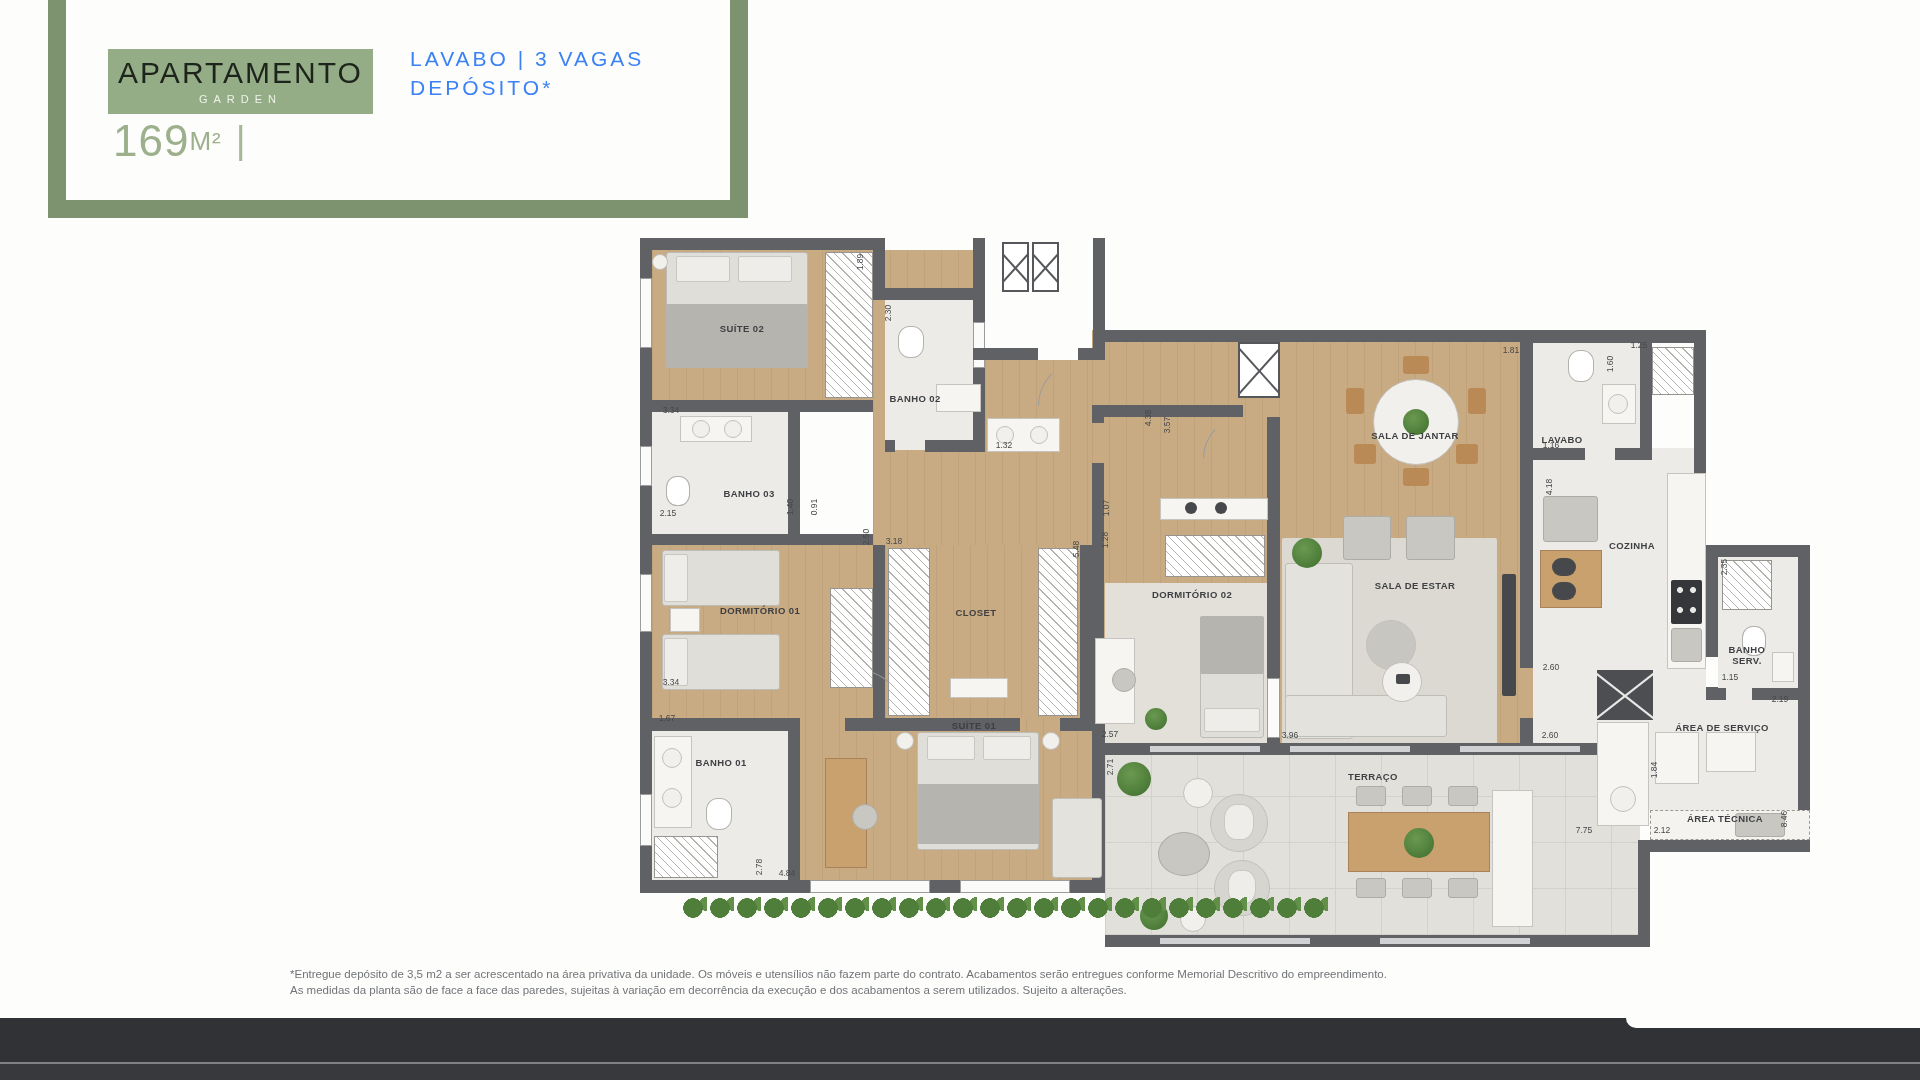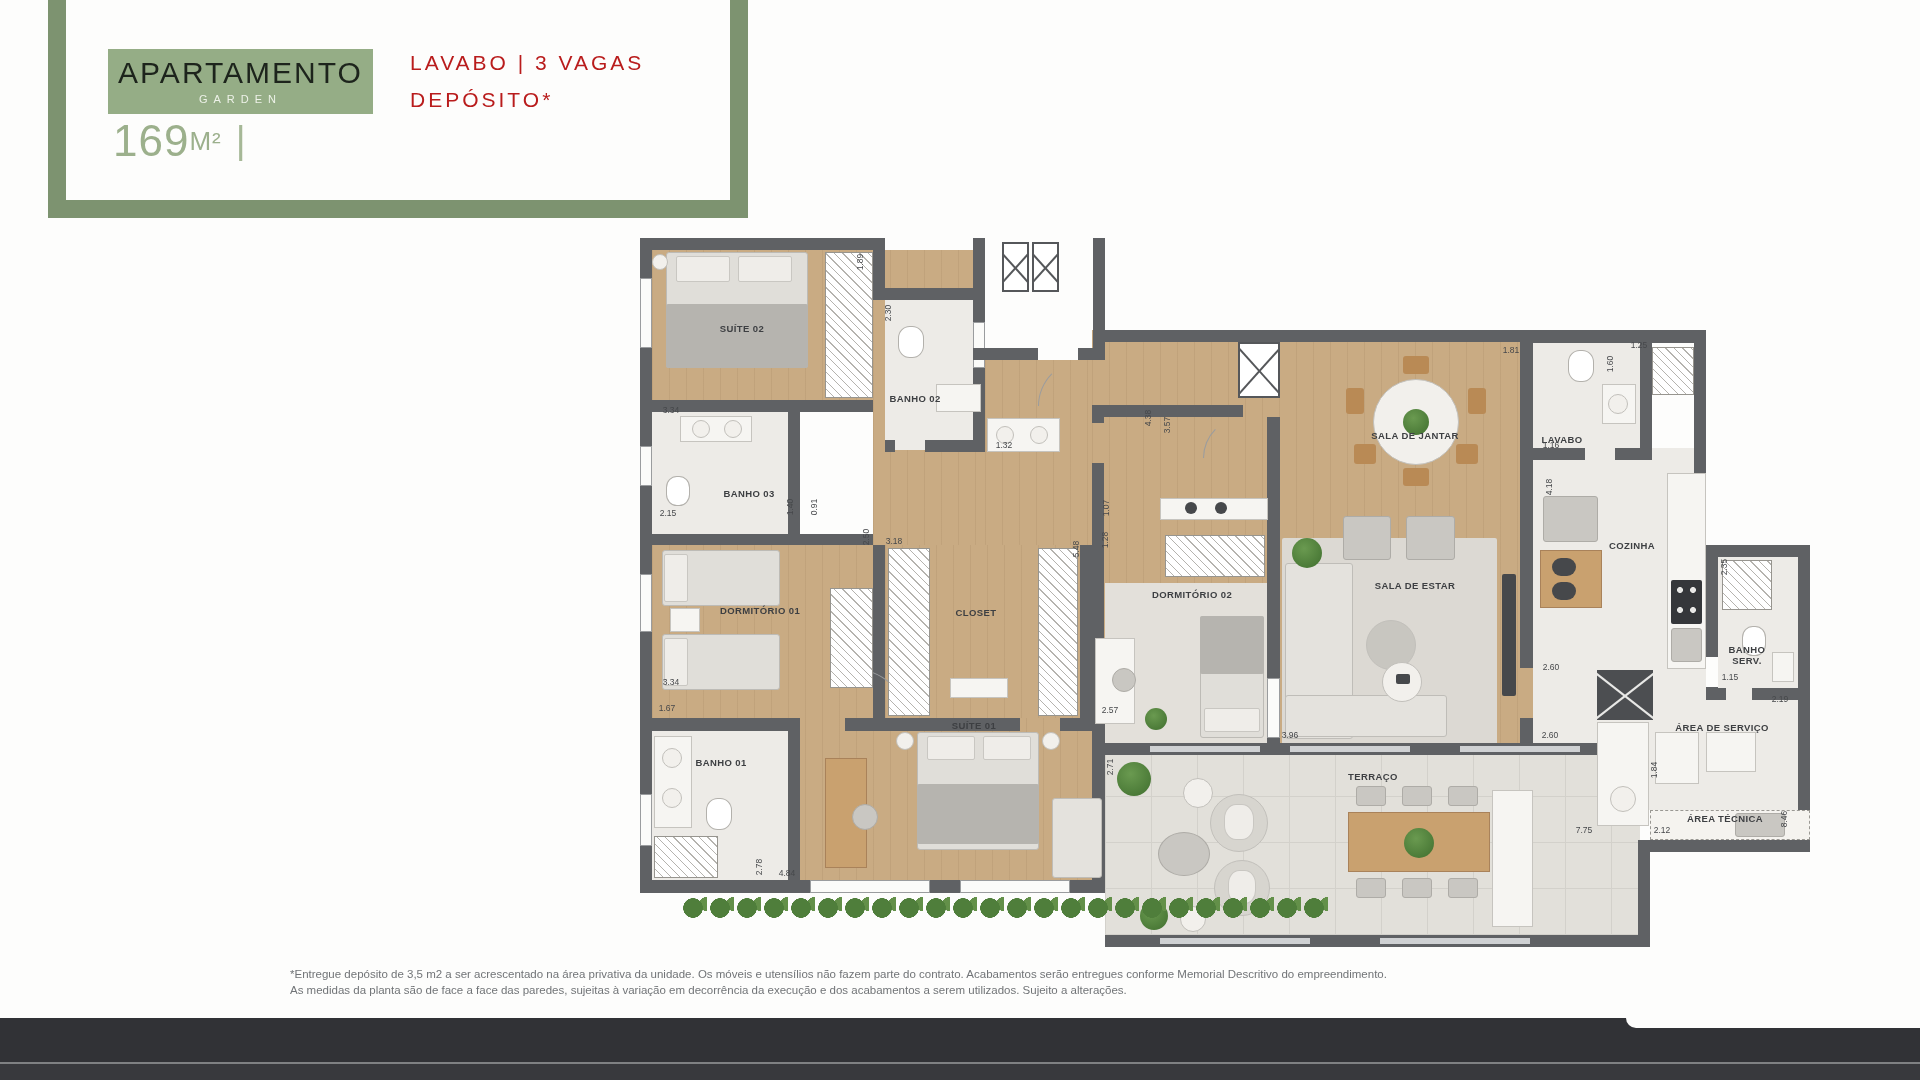--- a/index.html
+++ b/index.html
@@ -5,22 +5,22 @@
   html,body{margin:0;padding:0;background:#ffffff;}
   .page{position:relative;width:1920px;height:1080px;background:#fdfdfc;overflow:hidden;
         font-family:"Liberation Sans",sans-serif;}
   
   .bar{position:absolute;background:#7d9370;}
   
   .badge{position:absolute;left:108px;top:49px;width:265px;height:65px;background:#95ad86;
          display:flex;flex-direction:column;align-items:center;justify-content:center;}
   .badge-title{font-size:30px;letter-spacing:2px;color:#1d241c;font-weight:500;line-height:1;}
   .badge-sub{font-size:11px;letter-spacing:6px;color:#eef2e9;margin-top:5px;font-weight:400;}
-  .features{position:absolute;left:410px;top:44px;color:#b91c1c;font-size:21px;
-            letter-spacing:3px;line-height:37px;font-weight:500;white-space:pre-line;}
+  .features{position:absolute;left:410px;top:44px;color:#3b82f6;font-size:21px;
+            letter-spacing:3px;line-height:29px;font-weight:500;white-space:pre-line;}
   .headline{position:absolute;left:113px;top:118px;color:#9cb08c;font-weight:500;
             display:flex;align-items:flex-start;letter-spacing:1px;}
   .headline .num{font-size:44px;line-height:46px;}
   .headline .unit{font-size:26px;line-height:30px;margin-top:8px;}
   .headline .sep{font-size:38px;line-height:44px;font-weight:300;margin:0 12px 0 14px;color:#a6b897;}
   .headline .txt{font-size:38px;line-height:46px;}
   
   .plan{position:absolute;left:640px;top:238px;width:1190px;height:714px;}
   .wall{position:absolute;background:#5f6164;}
   .win{position:absolute;background:#fbfbf9;border:1px solid #9a9c9e;box-sizing:border-box;}
@@ -324,24 +324,24 @@
       <span class="dim v" style="left: 220px; top: 24px;">1.89</span>
       <span class="dim v" style="left: 248px; top: 75px;">2.30</span>
       <span class="dim" style="left: 329px; top: 207px; margin-left: 35px;">1.32</span>
       <span class="dim" style="left: 28px; top: 275px;">2.15</span>
       <span class="dim v" style="left: 150px; top: 269px;">1.40</span>
       <span class="dim v" style="left: 174px; top: 269px;">0.91</span>
       <span class="dim" style="left: 31px; top: 444px;">3.34</span>
       <span class="dim v" style="left: 226px; top: 299px;">2.50</span>
       <span class="dim" style="left: 254px; top: 303px;">3.18</span>
       <span class="dim v" style="left: 436px; top: 311px;">5.48</span>
-      <span class="dim" style="left: 27px; top: 470px;">1.67</span>
+      <span class="dim" style="left: 27px; top: 480px;">1.67</span>
       <span class="dim v" style="left: 119px; top: 629px;">2.78</span>
       <span class="dim" style="left: 147px; top: 635px;">4.84</span>
-      <span class="dim" style="left: 470px; top: 472px;">2.57</span>
+      <span class="dim" style="left: 470px; top: 496px;">2.57</span>
       <span class="dim v" style="left: 470px; top: 529px;">2.71</span>
       <span class="dim v" style="left: 466px; top: 270px;">1.07</span>
       <span class="dim v" style="left: 465px; top: 302px;">1.28</span>
       <span class="dim v" style="left: 508px; top: 180px;">4.38</span>
       <span class="dim v" style="left: 527px; top: 187px;">3.57</span>
       <span class="dim" style="left: 871px; top: 112px;">1.81</span>
       <span class="dim" style="left: 999px; top: 107px;">1.25</span>
       <span class="dim v" style="left: 970px; top: 126px;">1.60</span>
       <span class="dim" style="left: 911px; top: 207px;">1.16</span>
       <span class="dim v" style="left: 909px; top: 249px;">4.18</span>

